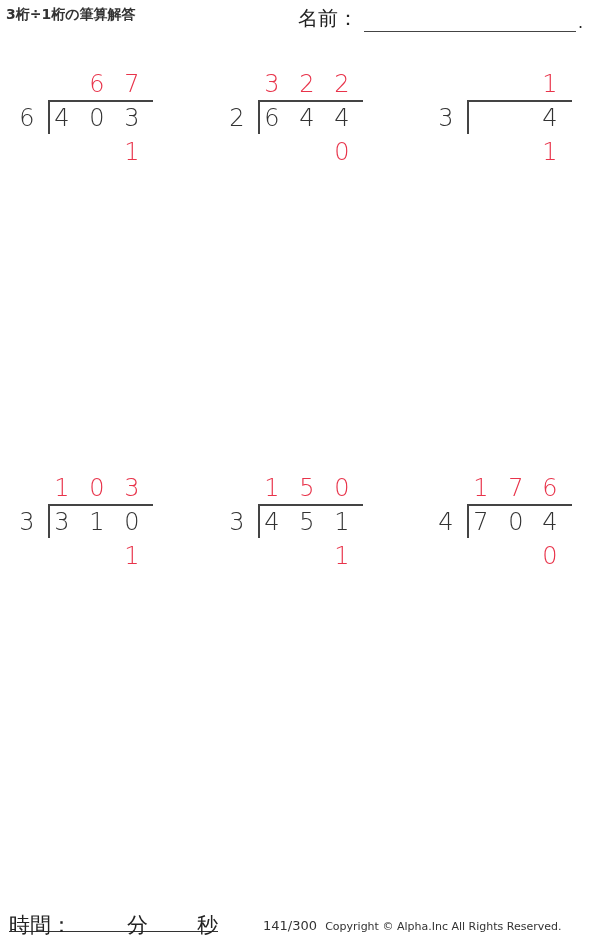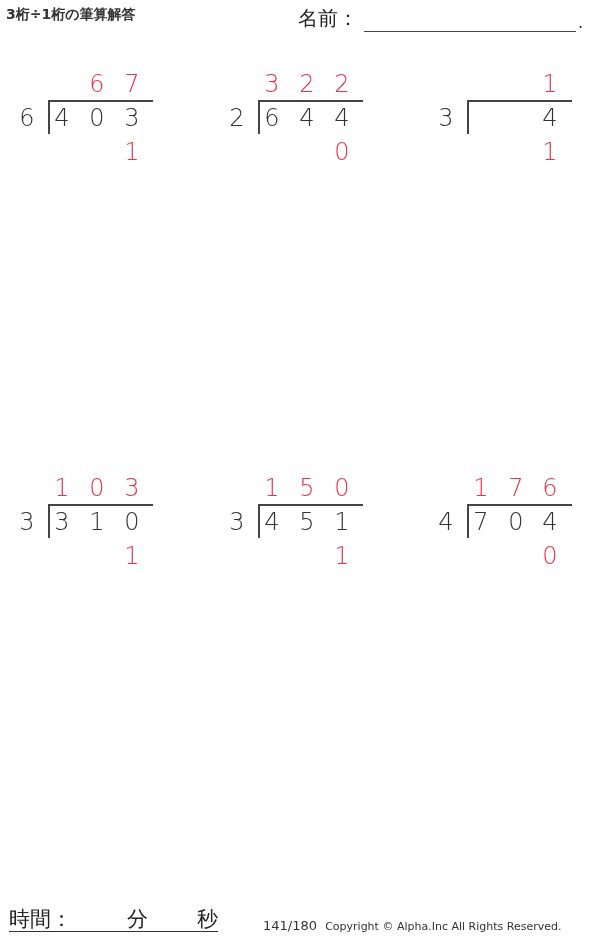--- a/index.html
+++ b/index.html
@@ -14,21 +14,21 @@
 
     .problem { position: absolute; width: 180px; height: 100px; }
     .digit { position: absolute; width: 24px; text-align: center; font-size: 24px; line-height: 24px; font-weight: 300; }
     .q { color: #e8334a; }
     .r { color: #e8334a; }
     .d { color: #333; }
     .bracket-top { position: absolute; height: 1.5px; background: #444; }
     .bracket-left { position: absolute; width: 1.5px; background: #444; }
 
     .footer-time { position: absolute; left: 9px; top: 905px; font-size: 21px; color: #222; border-bottom: 1.5px solid #333; width: 209px; height: 26px; }
-    .footer-time span { position: absolute; top: 0; }
+    .footer-time span { position: absolute; top: 6px; }
     .footer-right { position: absolute; left: 263px; top: 918px; font-size: 13px; color: #333; white-space: nowrap; }
     .footer-right .copy { font-size: 11px; margin-left: 4px; }
   </style>
 </head>
 <body>
 
 <div class="title">3桁÷1桁の筆算解答</div>
 
 <div class="name-area">
   <span>名前：</span>
@@ -114,15 +114,15 @@
   <div class="digit r" style="left:119px; top:68px;">0</div>
 </div>
 
 <div class="footer-time">
   <span style="left:0;">時間：</span>
   <span style="left:118px;">分</span>
   <span style="left:188px;">秒</span>
 </div>
 
 <div class="footer-right">
-  <span>141/180</span>
+  <span>141/300</span>
   <span class="copy">Copyright © Alpha.Inc All Rights Reserved.</span>
 </div>
 
 </body></html>

